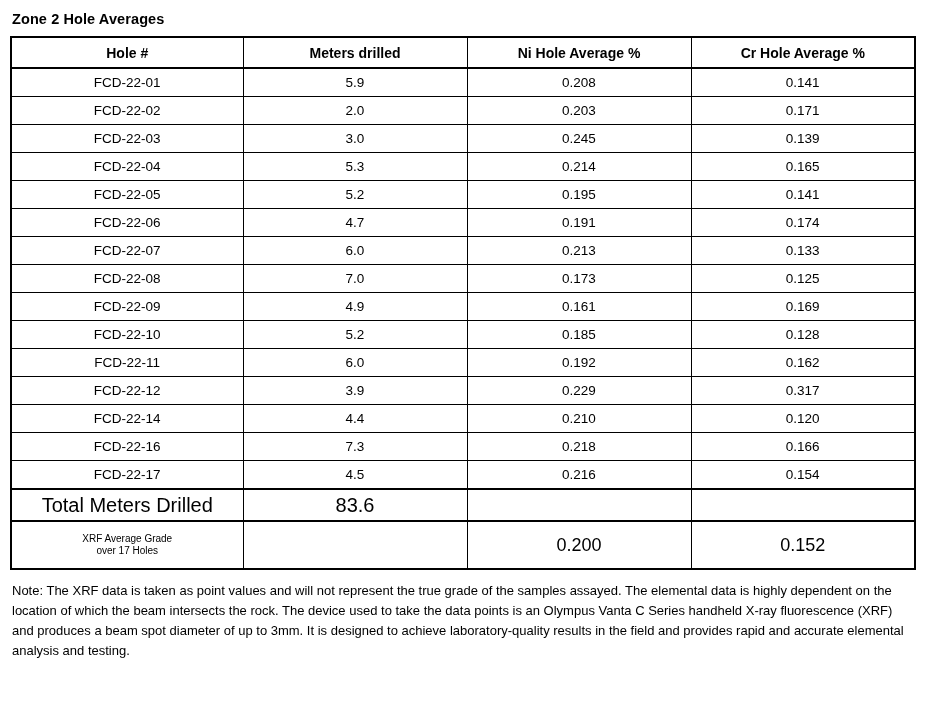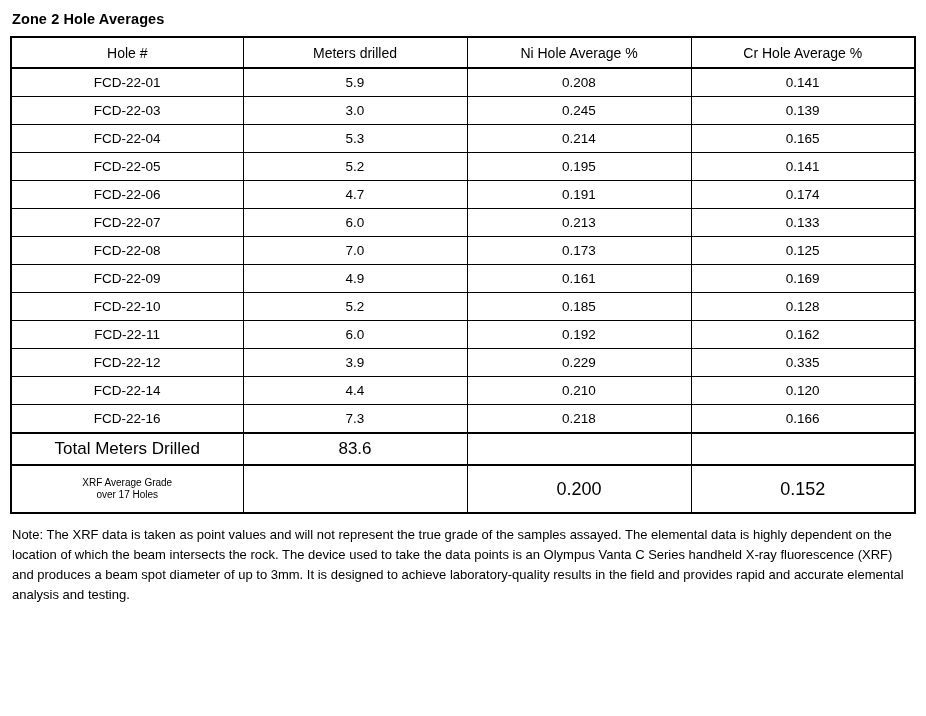--- a/index.html
+++ b/index.html
@@ -41,31 +41,31 @@
   table.avg-table th,
   table.avg-table td {
     border: 1px solid #000;
     text-align: center;
     font-size: 13.5px;
     padding: 0;
     height: 27px;
     vertical-align: middle;
   }
   table.avg-table thead th {
-    font-weight: normal;
+    font-weight: bold;
     font-size: 14px;
     height: 29px;
     border-bottom: 2px solid #000;
   }
   table.avg-table tbody td {
     font-weight: normal;
   }
   tr.total-row td {
     font-weight: bold;
-    font-size: 17px;
+    font-size: 20px;
     height: 30px;
     border-top: 2px solid #000;
   }
   tr.xrf-row td {
     font-weight: bold;
     font-size: 18px;
     height: 46px;
     border-top: 2px solid #000;
   }
   tr.xrf-row td.label-cell {
@@ -102,20 +102,26 @@
       </tr>
     </thead>
     <tbody>
       <tr>
         <td>FCD-22-01</td>
         <td>5.9</td>
         <td>0.208</td>
         <td>0.141</td>
       </tr>
       <tr>
+        <td>FCD-22-02</td>
+        <td>2.0</td>
+        <td>0.203</td>
+        <td>0.171</td>
+      </tr>
+      <tr>
         <td>FCD-22-03</td>
         <td>3.0</td>
         <td>0.245</td>
         <td>0.139</td>
       </tr>
       <tr>
         <td>FCD-22-04</td>
         <td>5.3</td>
         <td>0.214</td>
         <td>0.165</td>
@@ -159,33 +165,39 @@
       <tr>
         <td>FCD-22-11</td>
         <td>6.0</td>
         <td>0.192</td>
         <td>0.162</td>
       </tr>
       <tr>
         <td>FCD-22-12</td>
         <td>3.9</td>
         <td>0.229</td>
-        <td>0.335</td>
+        <td>0.317</td>
       </tr>
       <tr>
         <td>FCD-22-14</td>
         <td>4.4</td>
         <td>0.210</td>
         <td>0.120</td>
       </tr>
       <tr>
         <td>FCD-22-16</td>
         <td>7.3</td>
         <td>0.218</td>
         <td>0.166</td>
+      </tr>
+      <tr>
+        <td>FCD-22-17</td>
+        <td>4.5</td>
+        <td>0.216</td>
+        <td>0.154</td>
       </tr>
       <tr class="total-row">
         <td class="label-cell">Total Meters Drilled</td>
         <td>83.6</td>
         <td></td>
         <td></td>
       </tr>
       <tr class="xrf-row">
         <td class="label-cell">
           <span>XRF Average Grade</span><br>

